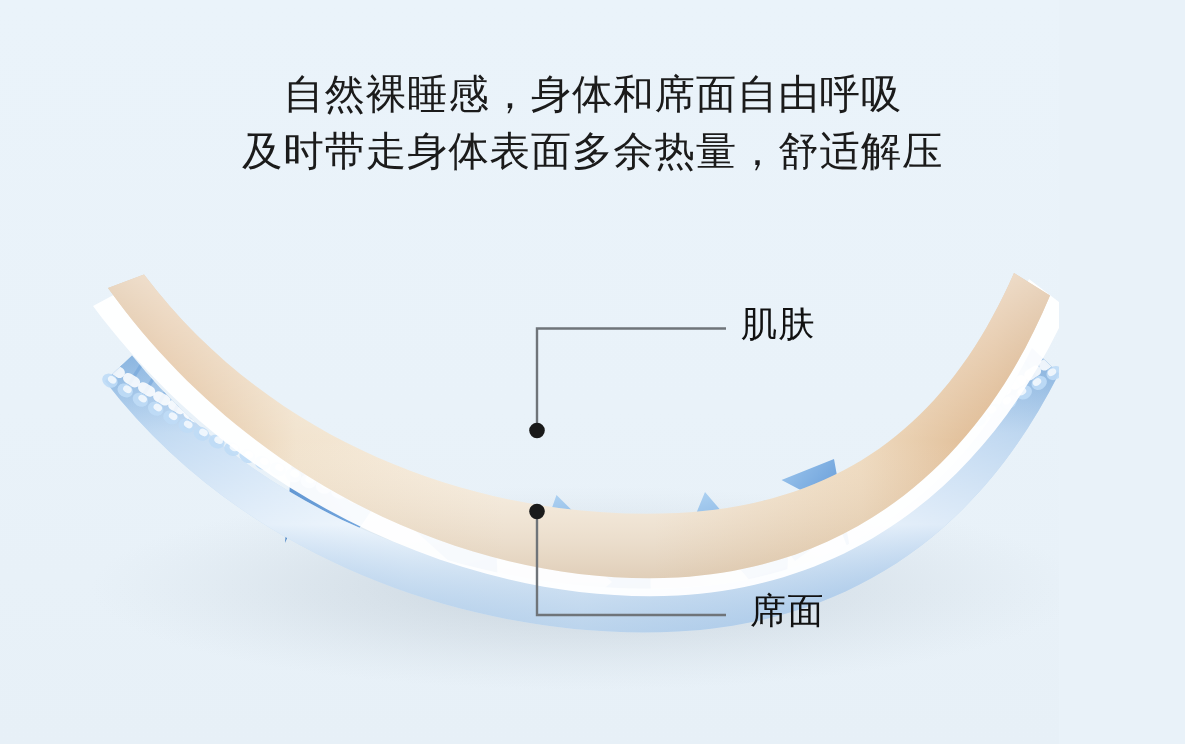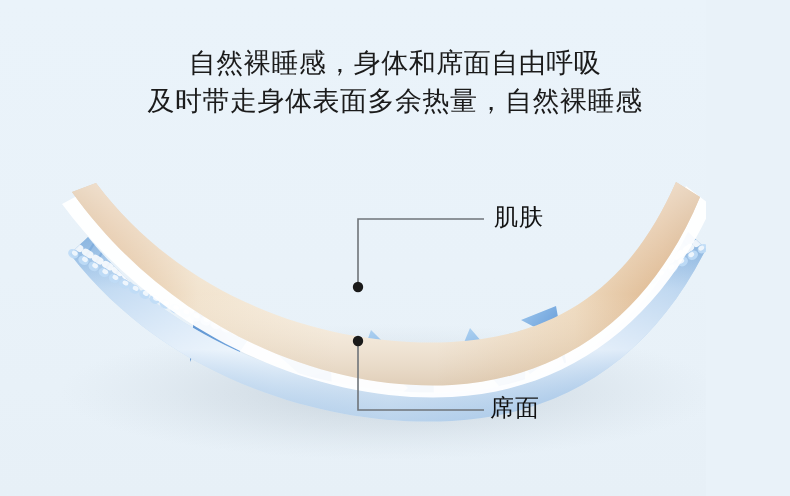--- a/index.html
+++ b/index.html
@@ -58,32 +58,32 @@
     line-height: 24px;
     letter-spacing: 1px;
     font-weight: 500;
     white-space: nowrap;
   }
   #label-skin {
     left: 494px;
     top: 205px;
   }
   #label-mat {
-    left: 490px;
+    left: 500px;
     top: 396px;
   }
 </style>
 </head>
 <body>
 
 <div id="stage">
 
   <div id="headline">
     <span class="hl-line">自然裸睡感，身体和席面自由呼吸</span>
-    <span class="hl-line">及时带走身体表面多余热量，自然裸睡感</span>
+    <span class="hl-line">及时带走身体表面多余热量，舒适解压</span>
   </div>
 
   <svg id="illustration" viewBox="0 0 790 496" width="790" height="496">
     <defs>
 
       <linearGradient id="gradSkin" x1="0" y1="0" x2="1" y2="0">
         <stop offset="0.00" stop-color="#d2ab7e"></stop>
         <stop offset="0.06" stop-color="#e0bd97"></stop>
         <stop offset="0.20" stop-color="#f1e2cc"></stop>
         <stop offset="0.42" stop-color="#f8efe1"></stop>

